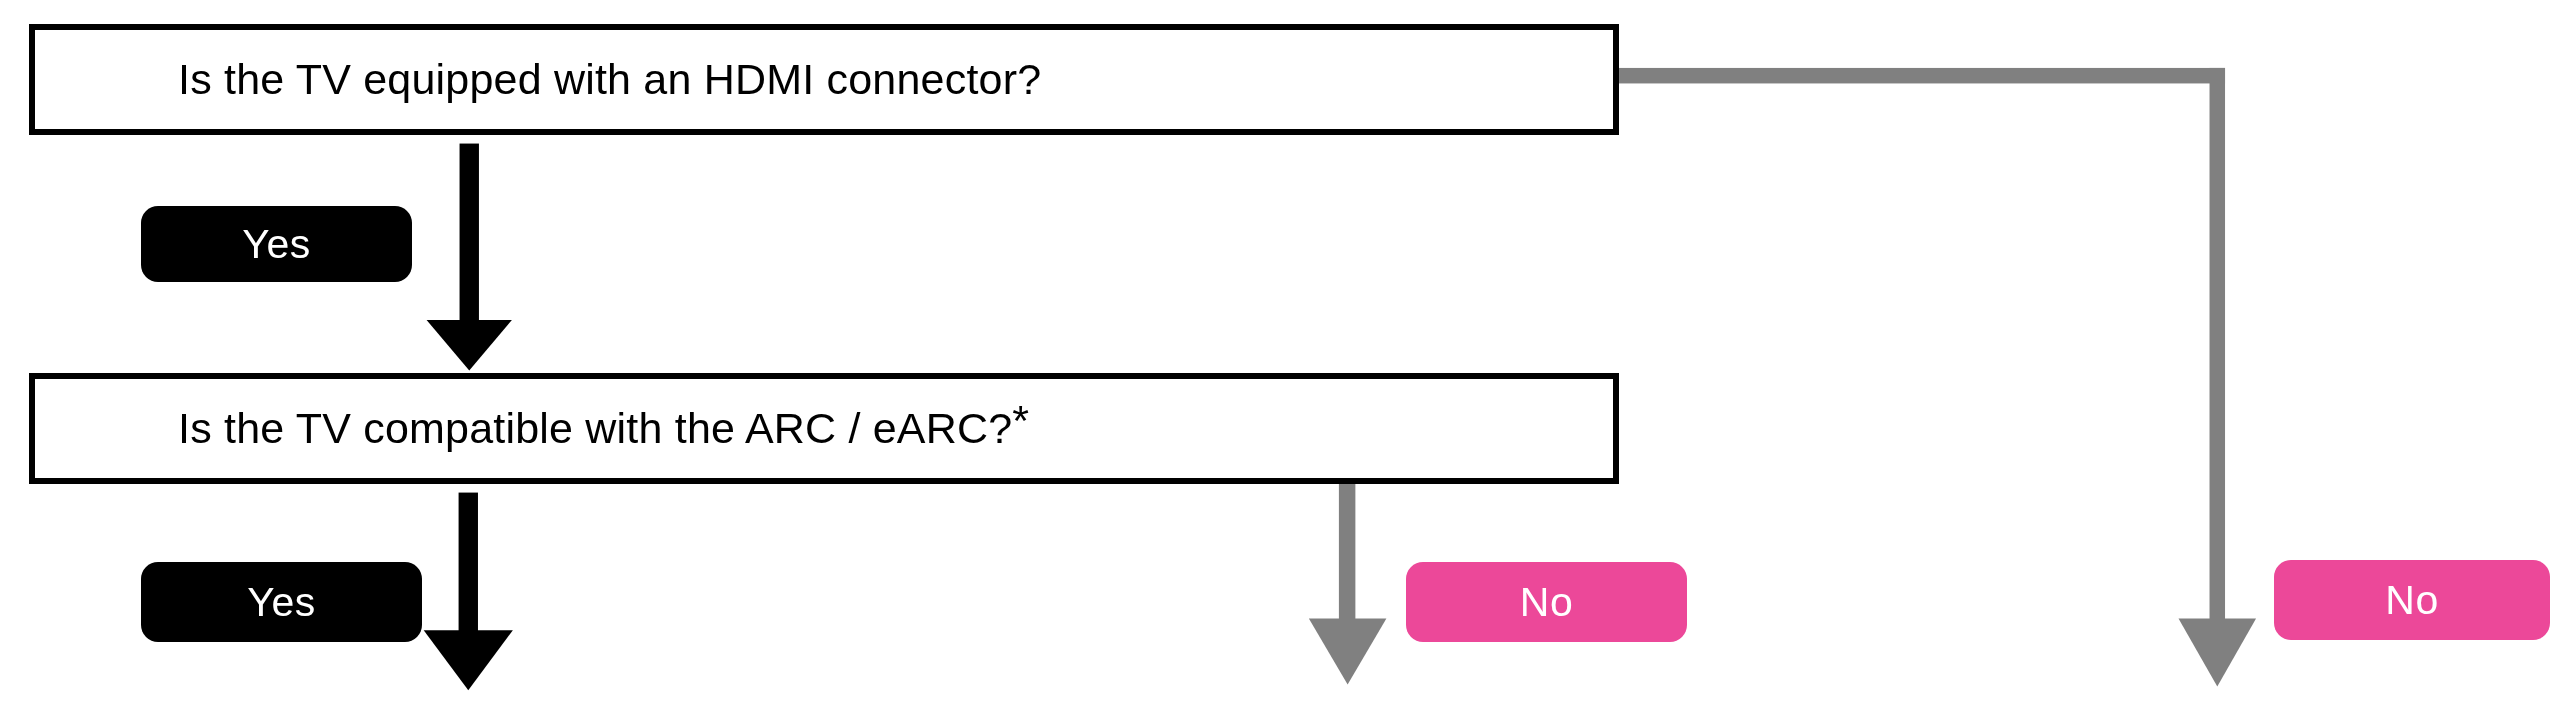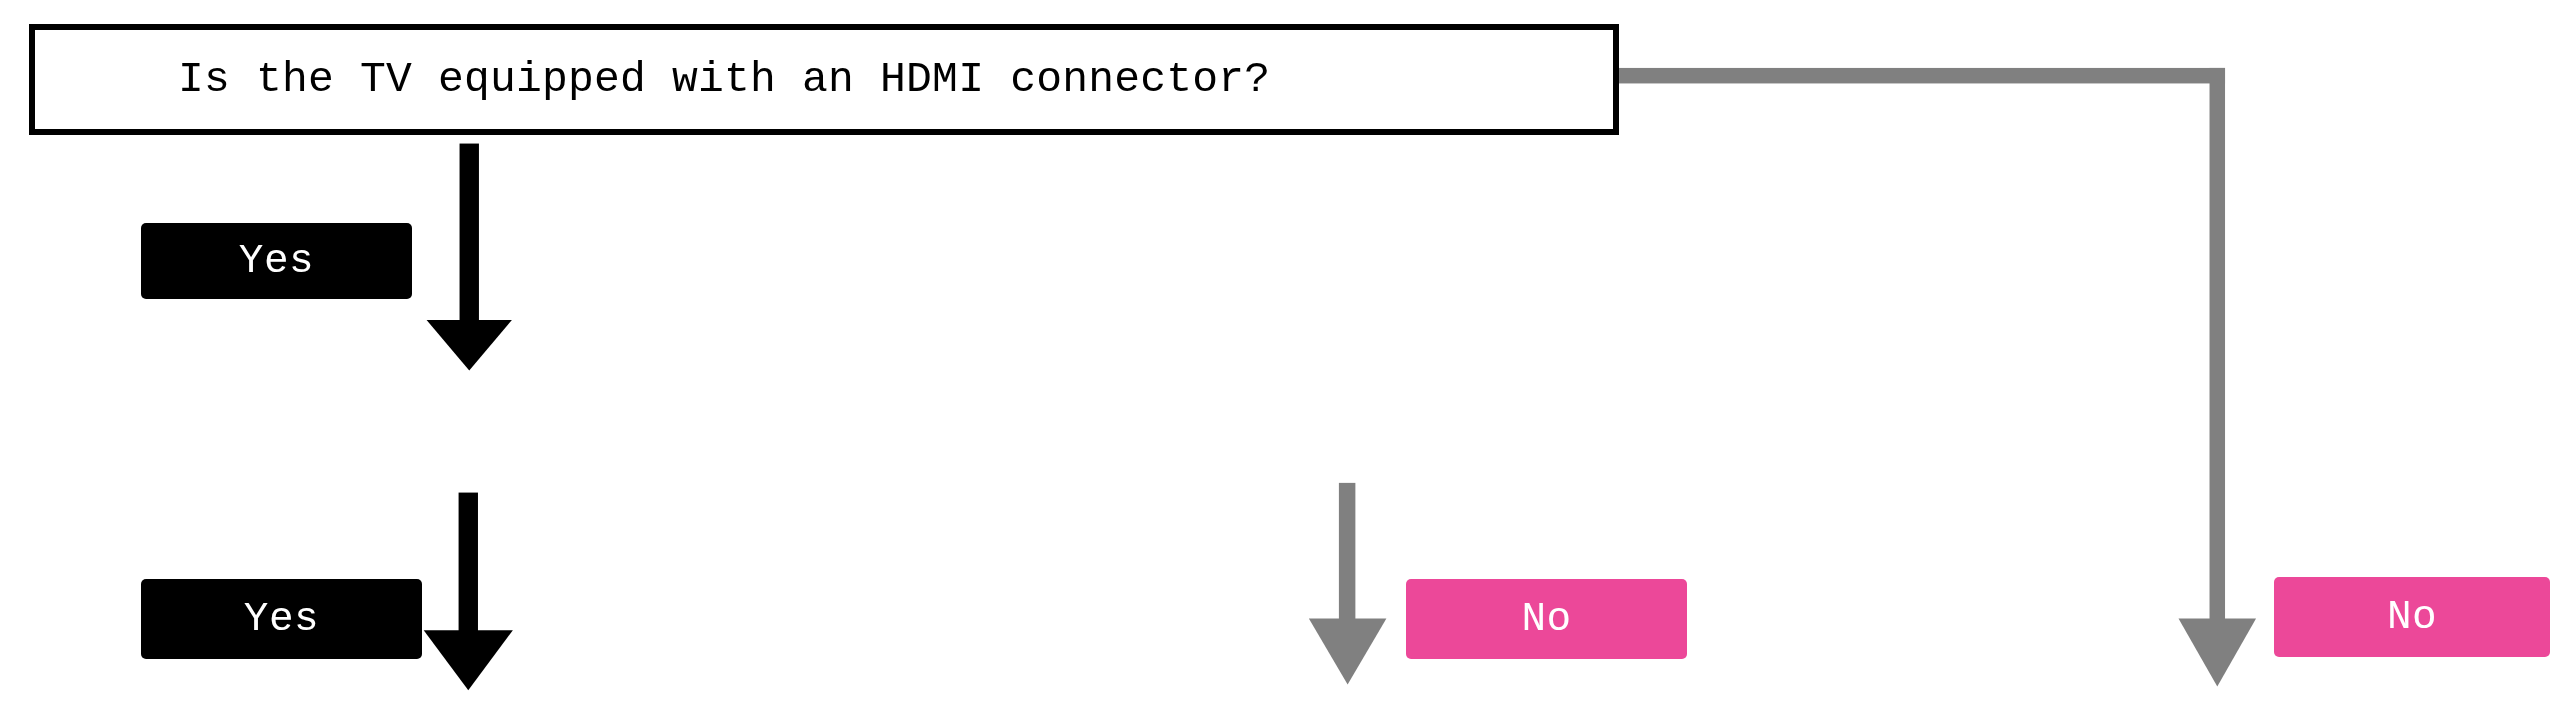--- a/index.html
+++ b/index.html
@@ -7,21 +7,21 @@
     margin: 0;
     padding: 0;
     background: #ffffff;
   }
   #canvas {
     position: relative;
     width: 2576px;
     height: 704px;
     background: #ffffff;
     overflow: hidden;
-    font-family: Liberation Mono, monospace;
+    font-family: Liberation Sans, sans-serif;
   }
   .decision-box {
     position: absolute;
     box-sizing: border-box;
     background: #ffffff;
     border: 6.8px solid #000000;
     display: flex;
     align-items: center;
   }
   .decision-box .box-text {
@@ -37,28 +37,27 @@
     font-size: 43px;
     vertical-align: 7.8px;
     line-height: 0;
   }
   #box-hdmi { left: 29px; top: 24px; width: 1590px; height: 111px; }
   #box-arc  { left: 29px; top: 373px; width: 1590px; height: 111px; }
 
   .pill {
     position: absolute;
     box-sizing: border-box;
-    border-radius: 5px;
+    border-radius: 17px;
     display: flex;
     align-items: center;
     justify-content: center;
     color: #ffffff;
     font-size: 41px;
     letter-spacing: 0.5px;
-    margin-top: 17px;
   }
   .pill.yes { background: #000000; }
   .pill.no  { background: #ec4899; }
 
   #pill-yes-1 { left: 141px; top: 206px; width: 271px; height: 76px; }
   #pill-yes-2 { left: 141px; top: 562px; width: 281px; height: 80px; }
   #pill-no-1  { left: 1406px; top: 562px; width: 281px; height: 80px; }
   #pill-no-2  { left: 2274px; top: 560px; width: 276px; height: 80px; }
 
   .connector-svg {
@@ -96,20 +95,23 @@
       <rect x="1668" y="70" width="627" height="16" fill="#808080"></rect>
       <rect x="2279" y="70" width="16" height="576" fill="#808080"></rect>
       <polygon points="2247,638 2327,638 2287,708" fill="#808080"></polygon>
     </g>
   </svg>
 
   <div class="decision-box" id="box-hdmi">
     <span class="box-text">Is the TV equipped with an HDMI connector?</span>
   </div>
 
+  <div class="decision-box" id="box-arc">
+    <span class="box-text"><span>Is the TV compatible with the ARC / eARC?</span><span class="asterisk">*</span></span>
+  </div>
 
   <div class="pill yes" id="pill-yes-1">
     <span>Yes</span>
   </div>
 
   <div class="pill yes" id="pill-yes-2">
     <span>Yes</span>
   </div>
 
   <div class="pill no" id="pill-no-1">

